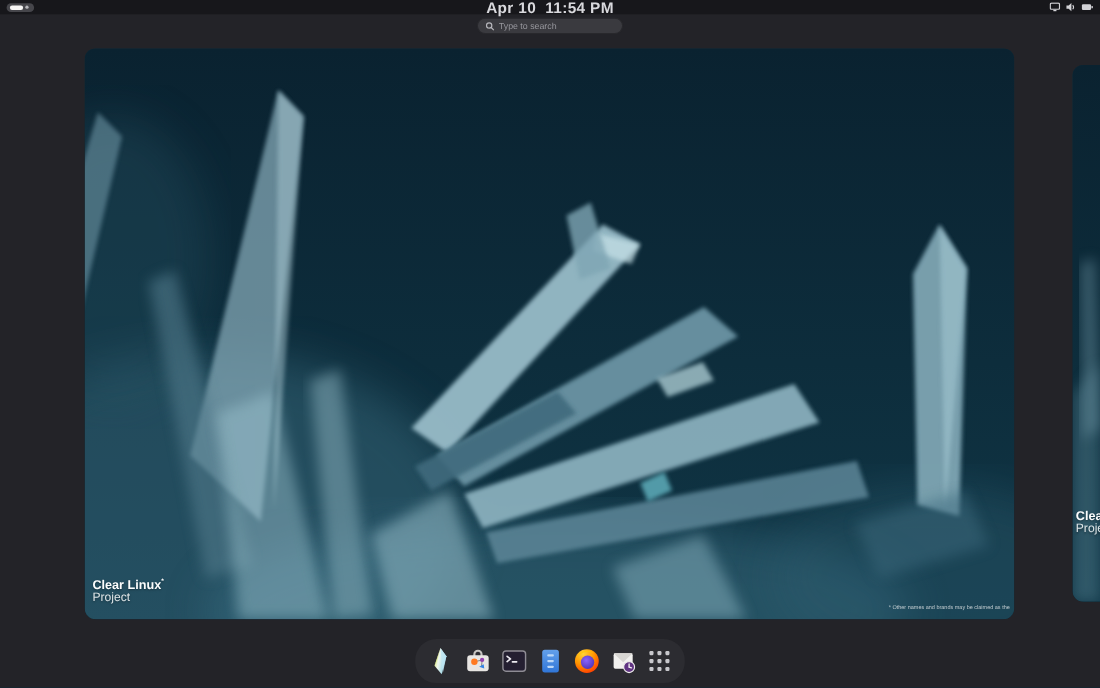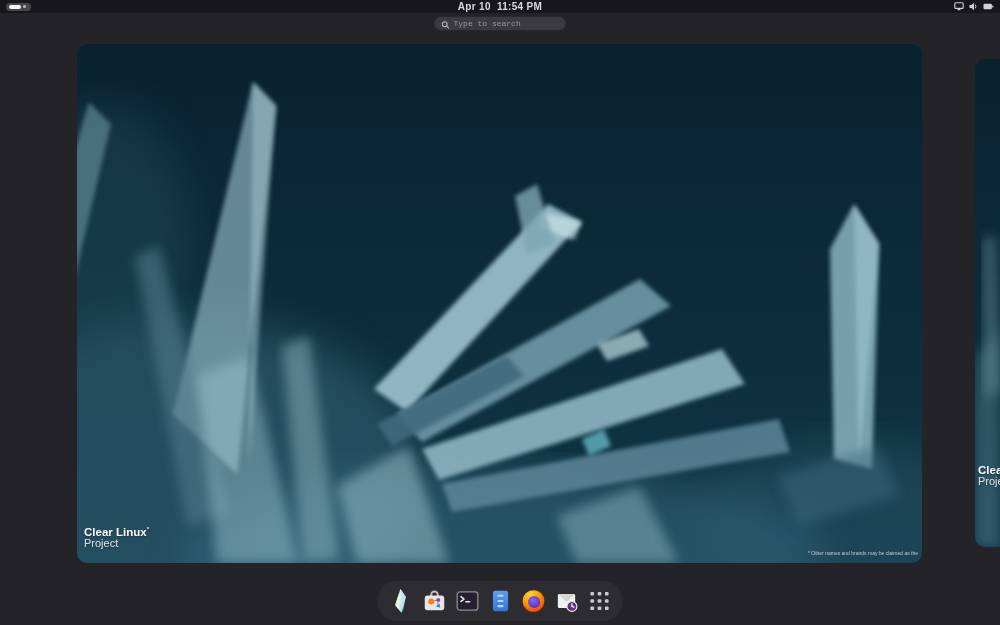--- a/index.html
+++ b/index.html
@@ -19,35 +19,35 @@
   .ws-pill{
     width:25px;height:8px;background:#46464b;border-radius:5px;
     display:flex;align-items:center;gap:2px;padding:0 3px;box-sizing:border-box;
     cursor:pointer;
   }
   .ws-active{width:12px;height:4px;background:#f6f5f4;border-radius:2px;}
   .ws-dot{width:3px;height:3px;background:#b8b8bc;border-radius:50%;}
   .clock{
     position:absolute;left:50%;top:0;transform:translateX(-50%);
     height:13px;display:flex;align-items:center;
-    color:#d9d9dd;font-size:10px;font-weight:700;letter-spacing:.3px;
+    color:#d9d9dd;font-size:14px;font-weight:700;letter-spacing:.3px;
     cursor:pointer;white-space:pre;text-align:center;
   }
   .status{display:flex;align-items:center;gap:5px;cursor:pointer;}
   .status svg{display:block;}
   
   .search{
     position:absolute;top:16px;left:50%;transform:translateX(-50%);
     width:133px;height:15px;box-sizing:border-box;
     background:#3a3a3f;border:1px solid #28282c;border-radius:8px;
     display:flex;align-items:center;gap:4px;padding:0 7px;z-index:25;
   }
   .search input{
     flex:1;background:transparent;border:none;outline:none;
-    font-family:Liberation Mono, monospace;
+    font-family:Liberation Sans, sans-serif;
     font-size:8px;color:#e6e6ea;padding:0;min-width:0;
   }
   .search input::placeholder{color:#97979d;}
   
   .workspace{
     position:absolute;left:77px;top:44px;width:845px;height:519px;
     border-radius:10px;overflow:hidden;background:#0c2b39;cursor:pointer;
   }
   .workspace svg.wp{position:absolute;inset:0;display:block;}
   .brand{

